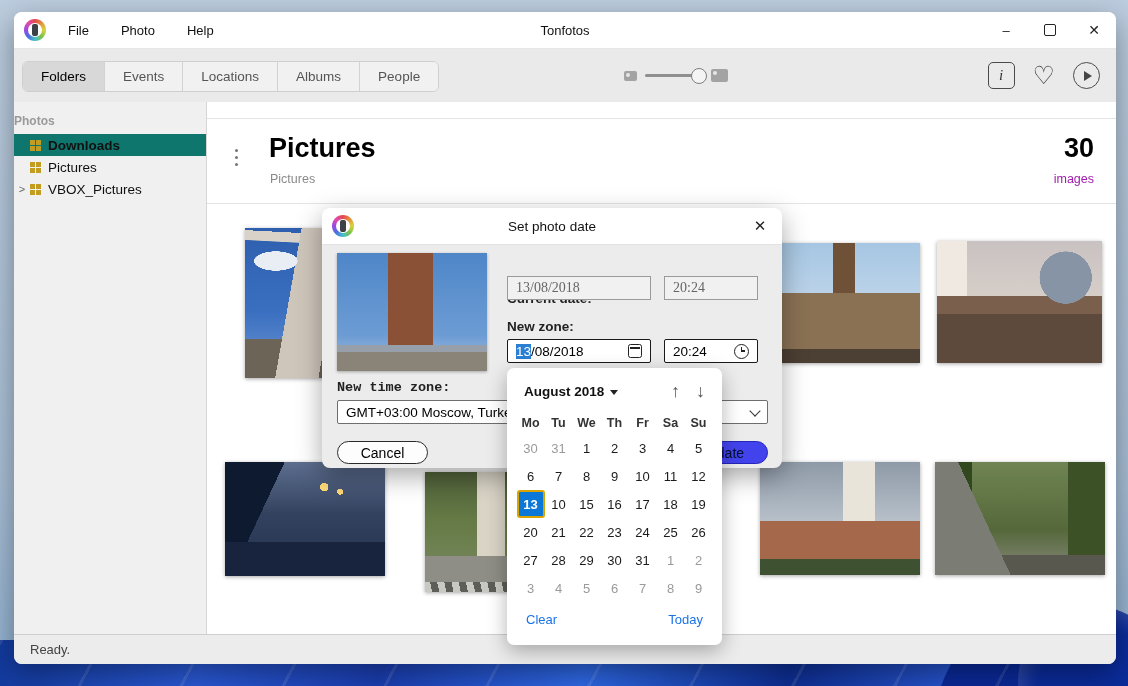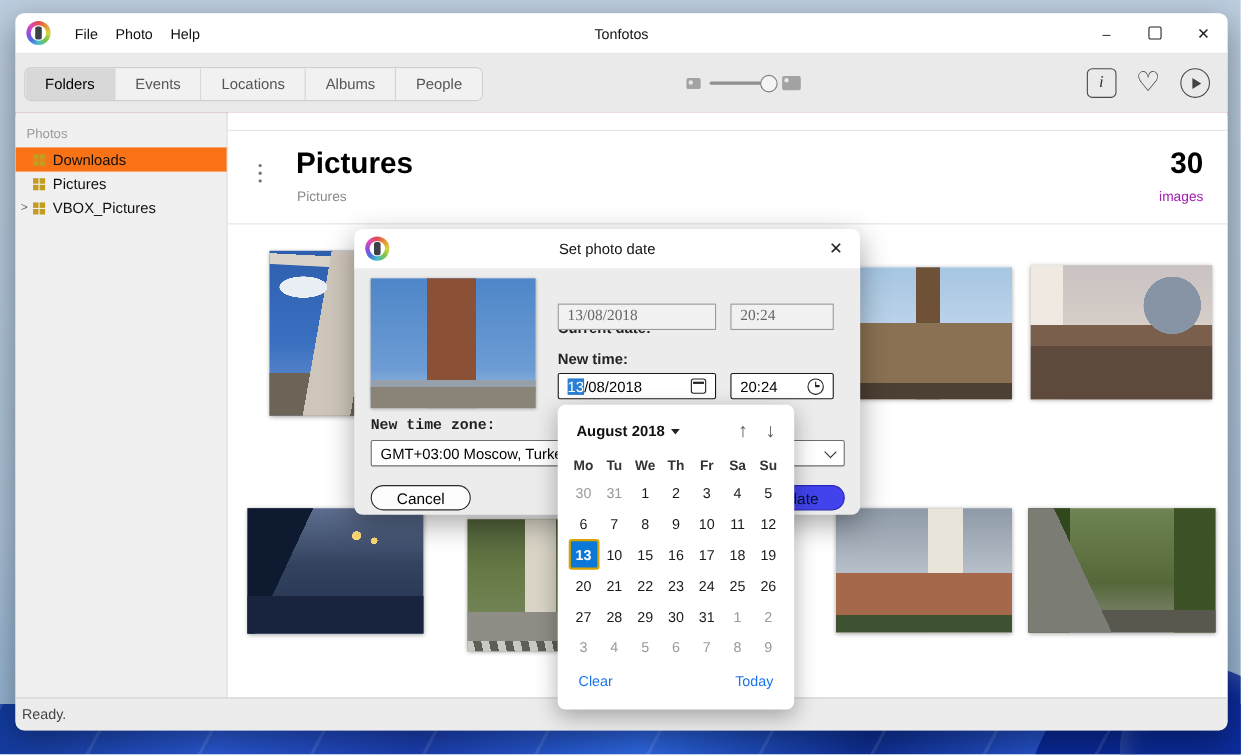--- a/index.html
+++ b/index.html
@@ -17,21 +17,21 @@
       background:#0b2c9c;box-shadow:inset 6px 10px 18px rgba(255,255,255,.15);}
 
   
   .win{position:absolute;left:14px;top:12px;width:1102px;height:652px;border-radius:8px;overflow:hidden;
        background:#ececec;box-shadow:0 10px 30px rgba(0,0,0,.38);}
   .titlebar{position:relative;height:36px;background:#fff;display:flex;align-items:center;border-bottom:1px solid #e6e6e6;}
   .app-logo{width:22px;height:22px;border-radius:50%;margin:0 10px 0 10px;position:relative;flex:0 0 auto;
       background:conic-gradient(#e24b4b,#e2933a,#d9d43e,#7cc24a,#46c1c9,#4a6fe0,#9a4ae0,#e04aae,#e24b4b);}
   .app-logo::before{content:"";position:absolute;inset:4px;border-radius:50%;background:#fff;}
   .app-logo::after{content:"";position:absolute;left:8px;top:5px;width:6px;height:12px;border-radius:2px 2px 2px 2px;background:#3c4047;}
-  .menubar{display:flex;gap:0;margin-left:4px;}
+  .menubar{display:flex;gap:16px;margin-left:4px;}
   .menu-item{font-size:13px;color:#111;padding:4px 8px;border-radius:4px;cursor:default;}
   .win-title{position:absolute;left:0;right:0;text-align:center;font-size:13px;color:#111;pointer-events:none;}
   .win-controls{margin-left:auto;display:flex;align-items:center;height:100%;}
   .win-btn{width:44px;height:100%;display:flex;align-items:center;justify-content:center;font-size:13px;color:#222;}
   .win-btn.max span{display:block;width:10px;height:10px;border:1.2px solid #222;border-radius:2px;}
   .win-btn.close{font-size:14px;}
 
   
   .toolbar{position:relative;height:53px;background:#eaeaea;border-bottom:3px solid #b91c1c;}
   .tab-bar{position:absolute;left:8px;top:12px;display:flex;height:29px;border:1px solid #cfcfcf;border-radius:6px;overflow:hidden;background:#f1f1f1;}
@@ -48,23 +48,23 @@
   .tool-icons{position:absolute;right:16px;top:0;height:53px;display:flex;align-items:center;gap:18px;}
   .info-btn{width:25px;height:25px;border:1.5px solid #4a4a4a;border-radius:5px;display:flex;align-items:center;justify-content:center;
             font-family:"Liberation Serif",serif;font-style:italic;font-size:15px;color:#333;}
   .heart-ico{font-size:25px;color:#444;line-height:1;}
   .play-btn{width:25px;height:25px;border:1.5px solid #4a4a4a;border-radius:50%;display:flex;align-items:center;justify-content:center;}
   .play-tri{width:0;height:0;border-left:8px solid #444;border-top:5px solid transparent;border-bottom:5px solid transparent;margin-left:2px;}
 
   
   .content{position:absolute;left:0;top:90px;right:0;bottom:29px;display:flex;}
   .sidebar{width:193px;background:#f0f0f0;border-right:1px solid #d6d6d6;padding-top:8px;box-sizing:border-box;}
-  .side-section{font-size:12px;font-weight:normal;color:#9a9a9a;padding:4px 0 6px 10px;}
+  .side-section{font-size:12px;font-weight:bold;color:#9a9a9a;padding:4px 0 6px 0;}
   .side-item{display:flex;align-items:center;height:22px;font-size:13.5px;color:#111;position:relative;}
-  .side-item.selected{background:#f97316;}
+  .side-item.selected{background:#0f766e;font-weight:bold;}
   .chev-exp{width:16px;text-align:center;color:#666;font-size:11px;flex:0 0 auto;}
   .grid-icon{width:11px;height:11px;flex:0 0 auto;margin-right:7px;
      background:linear-gradient(#c39d22,#c39d22) 0 0/5px 5px no-repeat,
                 linear-gradient(#c39d22,#c39d22) 100% 0/5px 5px no-repeat,
                 linear-gradient(#c39d22,#c39d22) 0 100%/5px 5px no-repeat,
                 linear-gradient(#c39d22,#c39d22) 100% 100%/5px 5px no-repeat;}
   .side-label{white-space:nowrap;}
   .main{flex:1;background:#fff;position:relative;}
   .main-header{position:absolute;left:0;right:0;top:16px;height:84px;border-top:1px solid #e4e4e4;border-bottom:1px solid #e4e4e4;}
   .kebab{position:absolute;left:28px;top:30px;display:flex;flex-direction:column;gap:4px;}
@@ -109,21 +109,21 @@
      linear-gradient(90deg, rgba(0,0,0,0) 52%, #e8e4da 52% 72%, rgba(0,0,0,0) 72%),
      linear-gradient(180deg,#8f9aa8 0%,#b9c2cb 55%,#c8b49a 100%);}
   .ph-promenade{background:
      linear-gradient(65deg, #7b7d74 0 34%, rgba(0,0,0,0) 34%),
      linear-gradient(0deg, #58584e 0 18%, rgba(0,0,0,0) 18%),
      linear-gradient(90deg, #31481f 0 22%, rgba(0,0,0,0) 22% 78%, #3c5226 78%),
      linear-gradient(180deg,#6f8452 0%,#55683a 60%,#8a8a7e 100%);}
 
   
   .statusbar{position:absolute;left:0;right:0;bottom:0;height:29px;background:#ececec;border-top:1px solid #cfcfcf;
-             display:flex;align-items:center;padding-left:6px;font-size:13px;color:#444;}
+             display:flex;align-items:center;padding-left:16px;font-size:13px;color:#444;}
 
   
   .dialog{position:absolute;left:322px;top:208px;width:460px;height:260px;border-radius:8px;overflow:hidden;
           background:#ececec;box-shadow:0 8px 26px rgba(0,0,0,.35);z-index:40;}
   .dlg-titlebar{position:relative;height:36px;background:#fff;display:flex;align-items:center;border-bottom:1px solid #e4e4e4;}
   .dlg-title{position:absolute;left:0;right:0;text-align:center;font-size:13.5px;color:#111;}
   .dlg-close{margin-left:auto;width:44px;text-align:center;font-size:15px;color:#222;}
   .dlg-thumb{position:absolute;left:15px;top:45px;width:150px;height:118px;box-shadow:0 1px 3px rgba(0,0,0,.3);
      background:
        linear-gradient(0deg, #8a8478 0 16%, rgba(0,0,0,0) 16%),
@@ -272,21 +272,21 @@
     <div class="dlg-thumb"></div>
 
     <div class="dlg-label" style="left:185px;top:47px;margin-top:36px;">Current date:</div>
     <div class="field readonly" style="left:185px;top:68px;width:144px;">
       <span>13/08/2018</span>
     </div>
     <div class="field readonly" style="left:342px;top:68px;width:94px;">
       <span>20:24</span>
     </div>
 
-    <div class="dlg-label" style="left:185px;top:111px;">New time:</div>
+    <div class="dlg-label" style="left:185px;top:111px;">New zone:</div>
     <div class="field editable" style="left:185px;top:131px;width:144px;">
       <span><span class="sel-hl">13</span><span>/08/2018</span></span>
       <span class="ico-cal"></span>
     </div>
     <div class="field editable" style="left:342px;top:131px;width:94px;">
       <span>20:24</span>
       <span class="ico-clock"></span>
     </div>
 
     <div class="dlg-label" style="left:15px;top:172px;font-family:Liberation Mono, monospace;">New time zone:</div>

